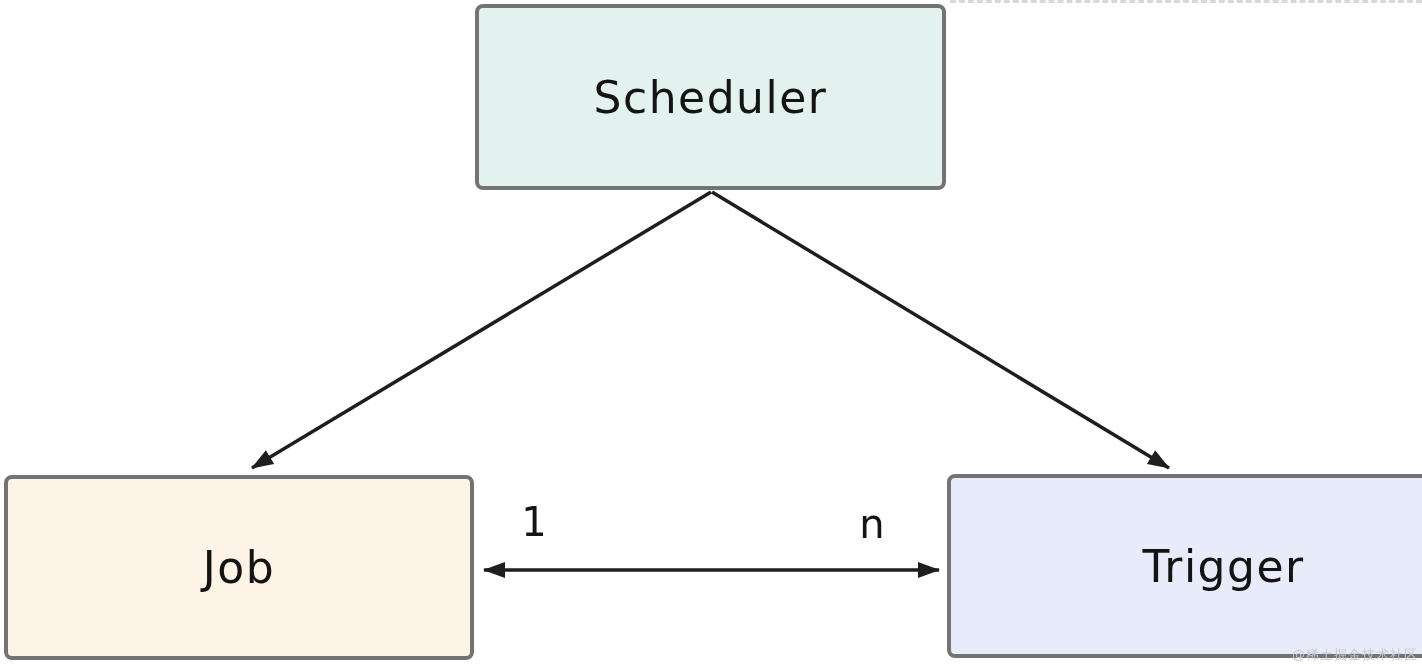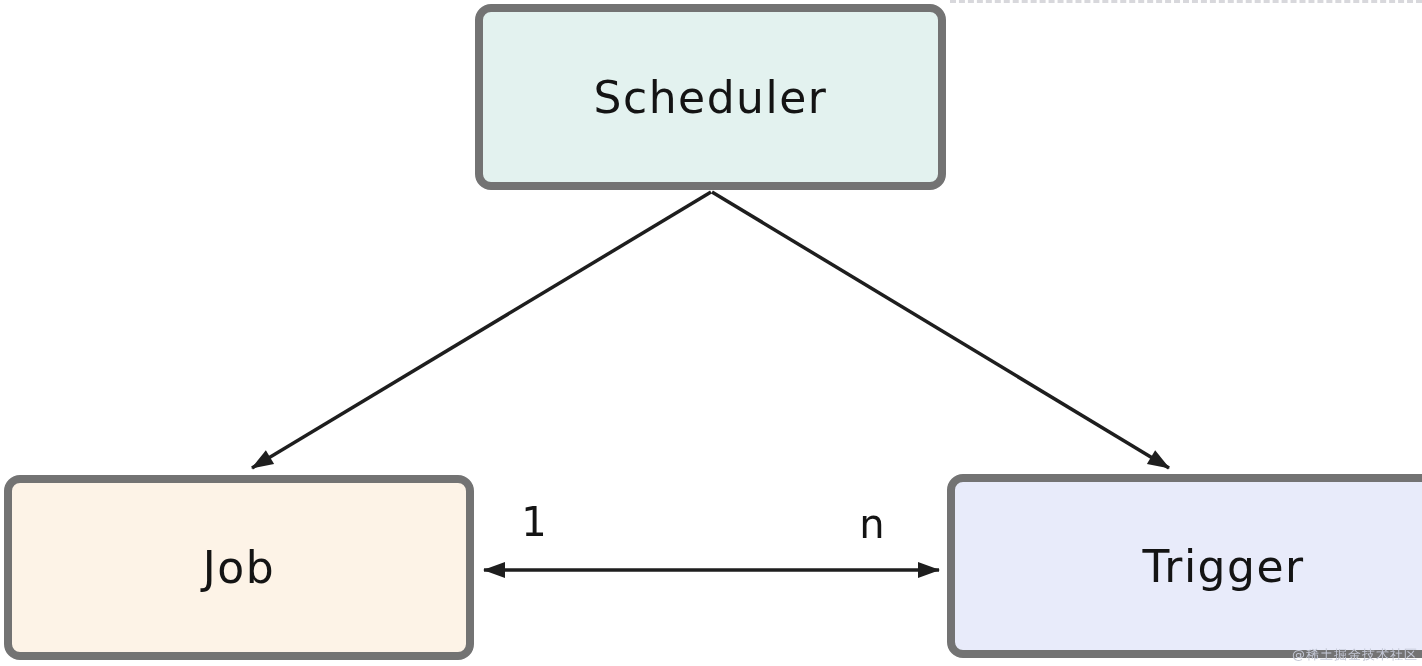--- a/index.html
+++ b/index.html
@@ -21,22 +21,22 @@
     width: 1422px;
     height: 666px;
   }
   .edges-layer line {
     stroke: #1e1e1e;
     stroke-width: 3.5;
   }
   .node {
     position: absolute;
     box-sizing: border-box;
-    border: 8px solid #737373;
-    border-radius: 16px;
+    border: 4px solid #737373;
+    border-radius: 8px;
     display: flex;
     align-items: center;
     justify-content: center;
   }
   .node-label {
     font-size: 44px;
     letter-spacing: 1.5px;
     color: #141414;
     white-space: nowrap;
   }

